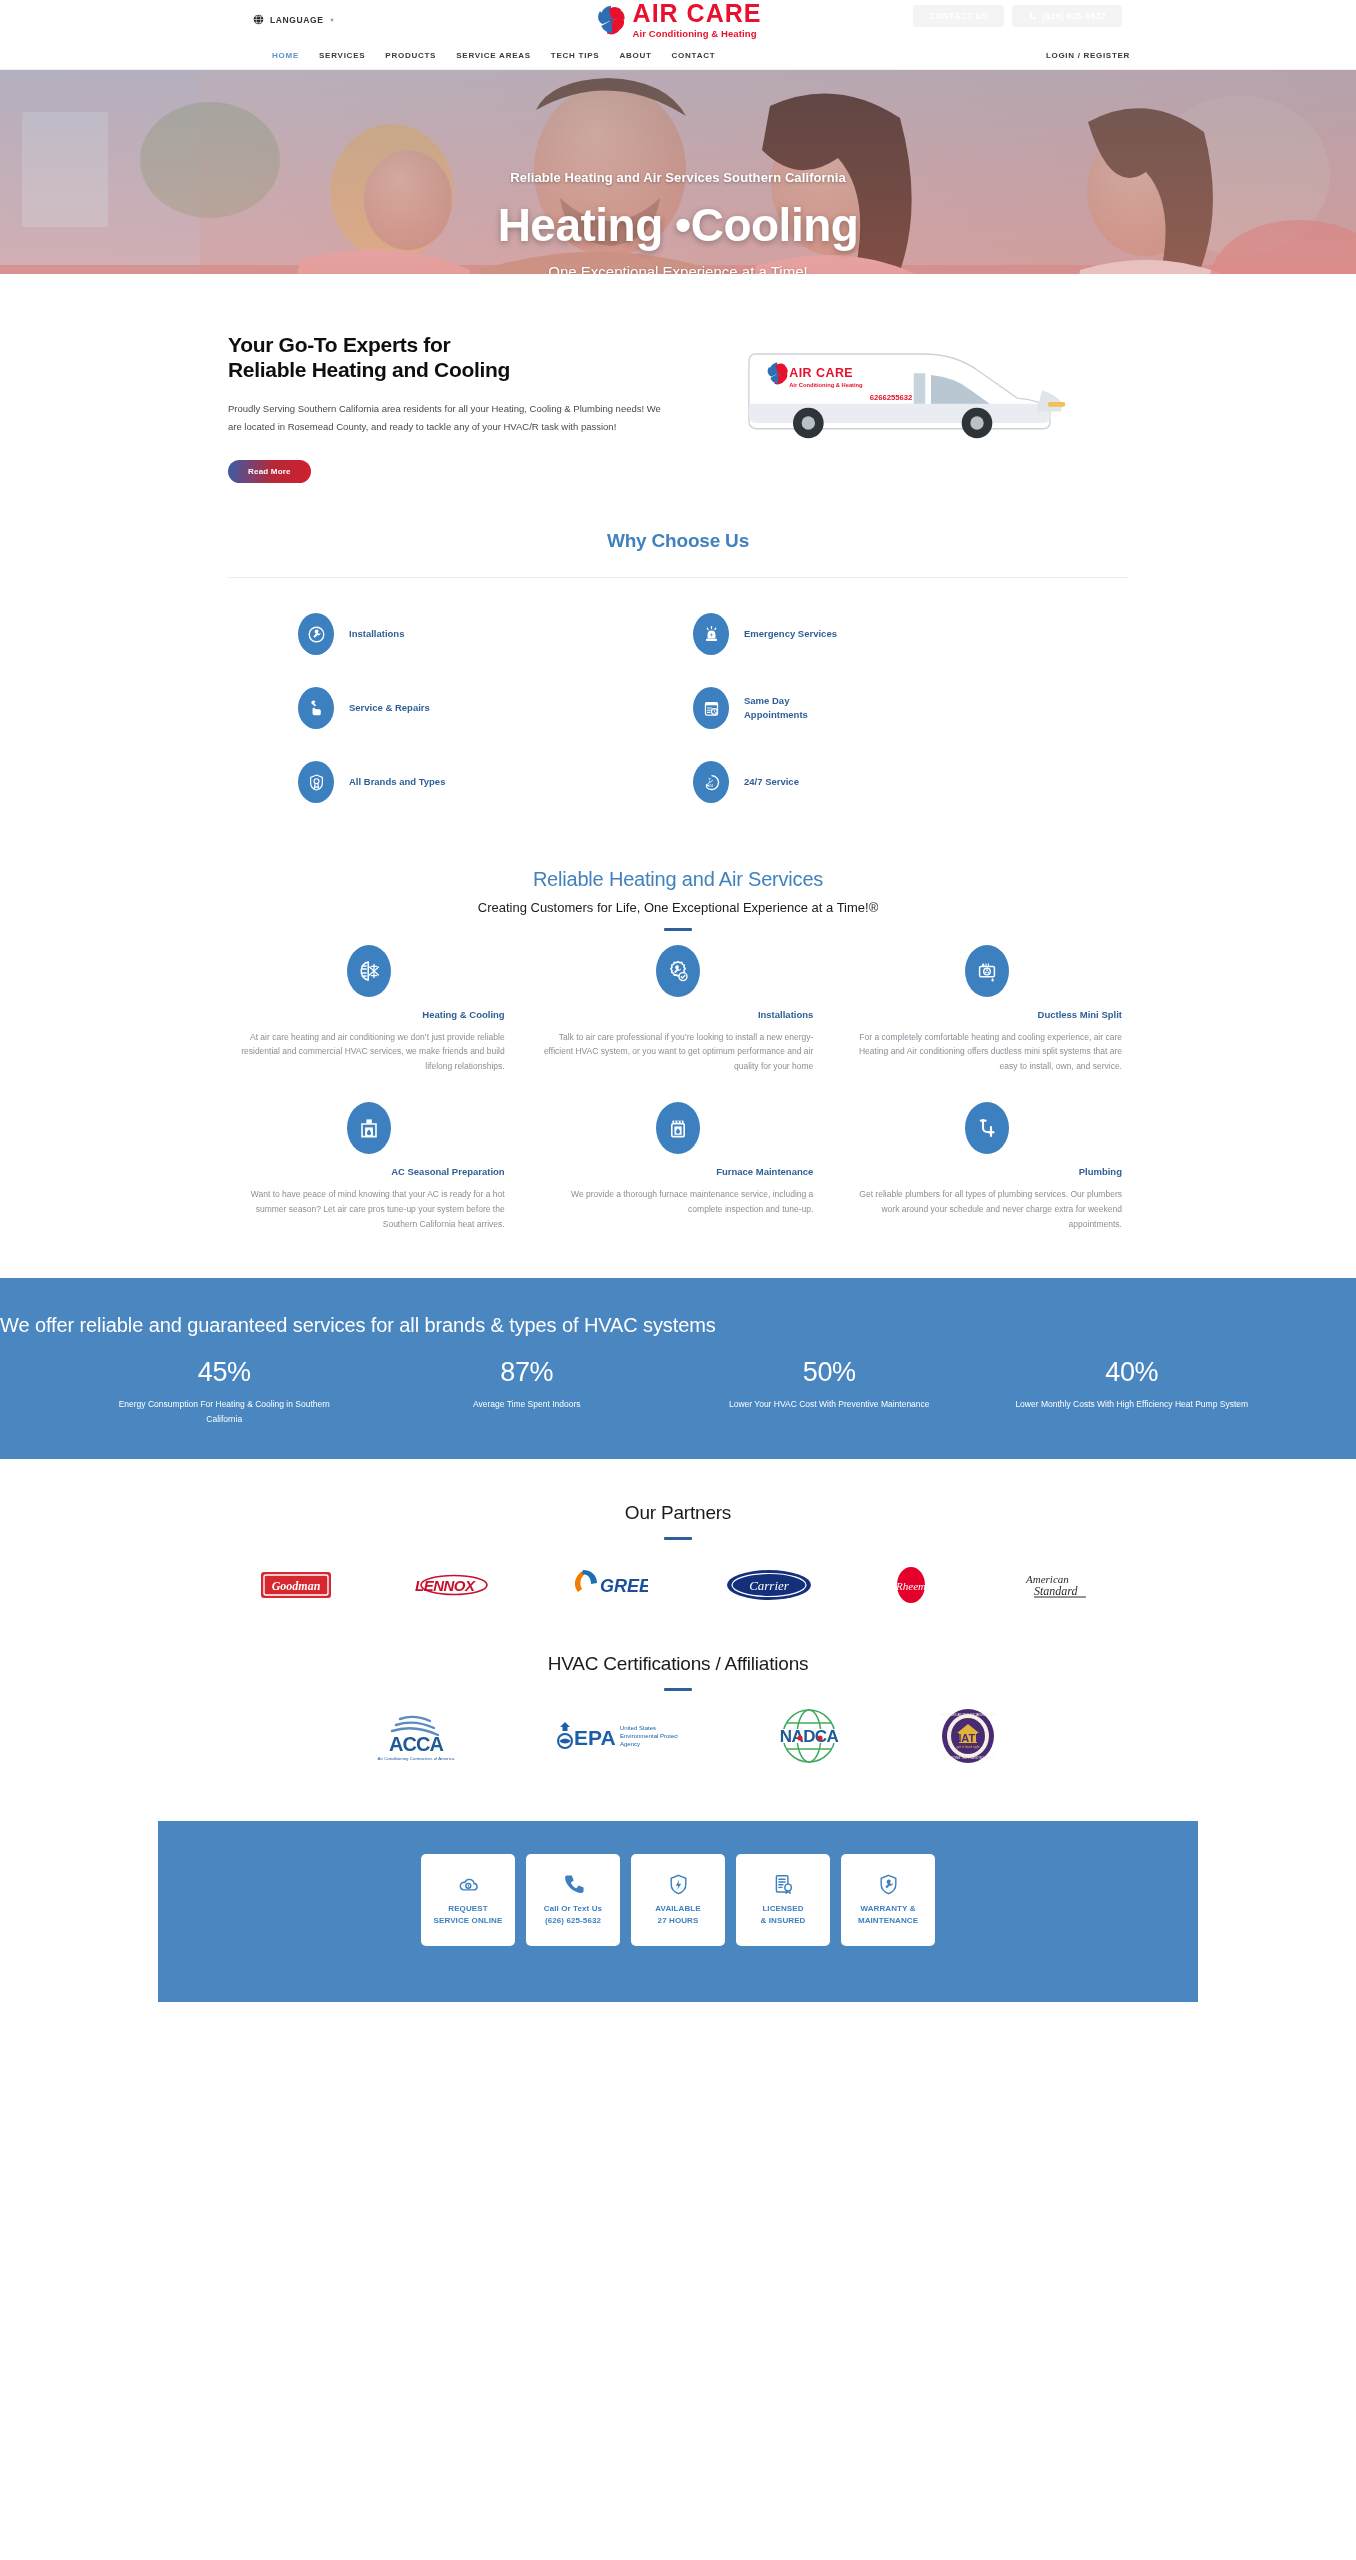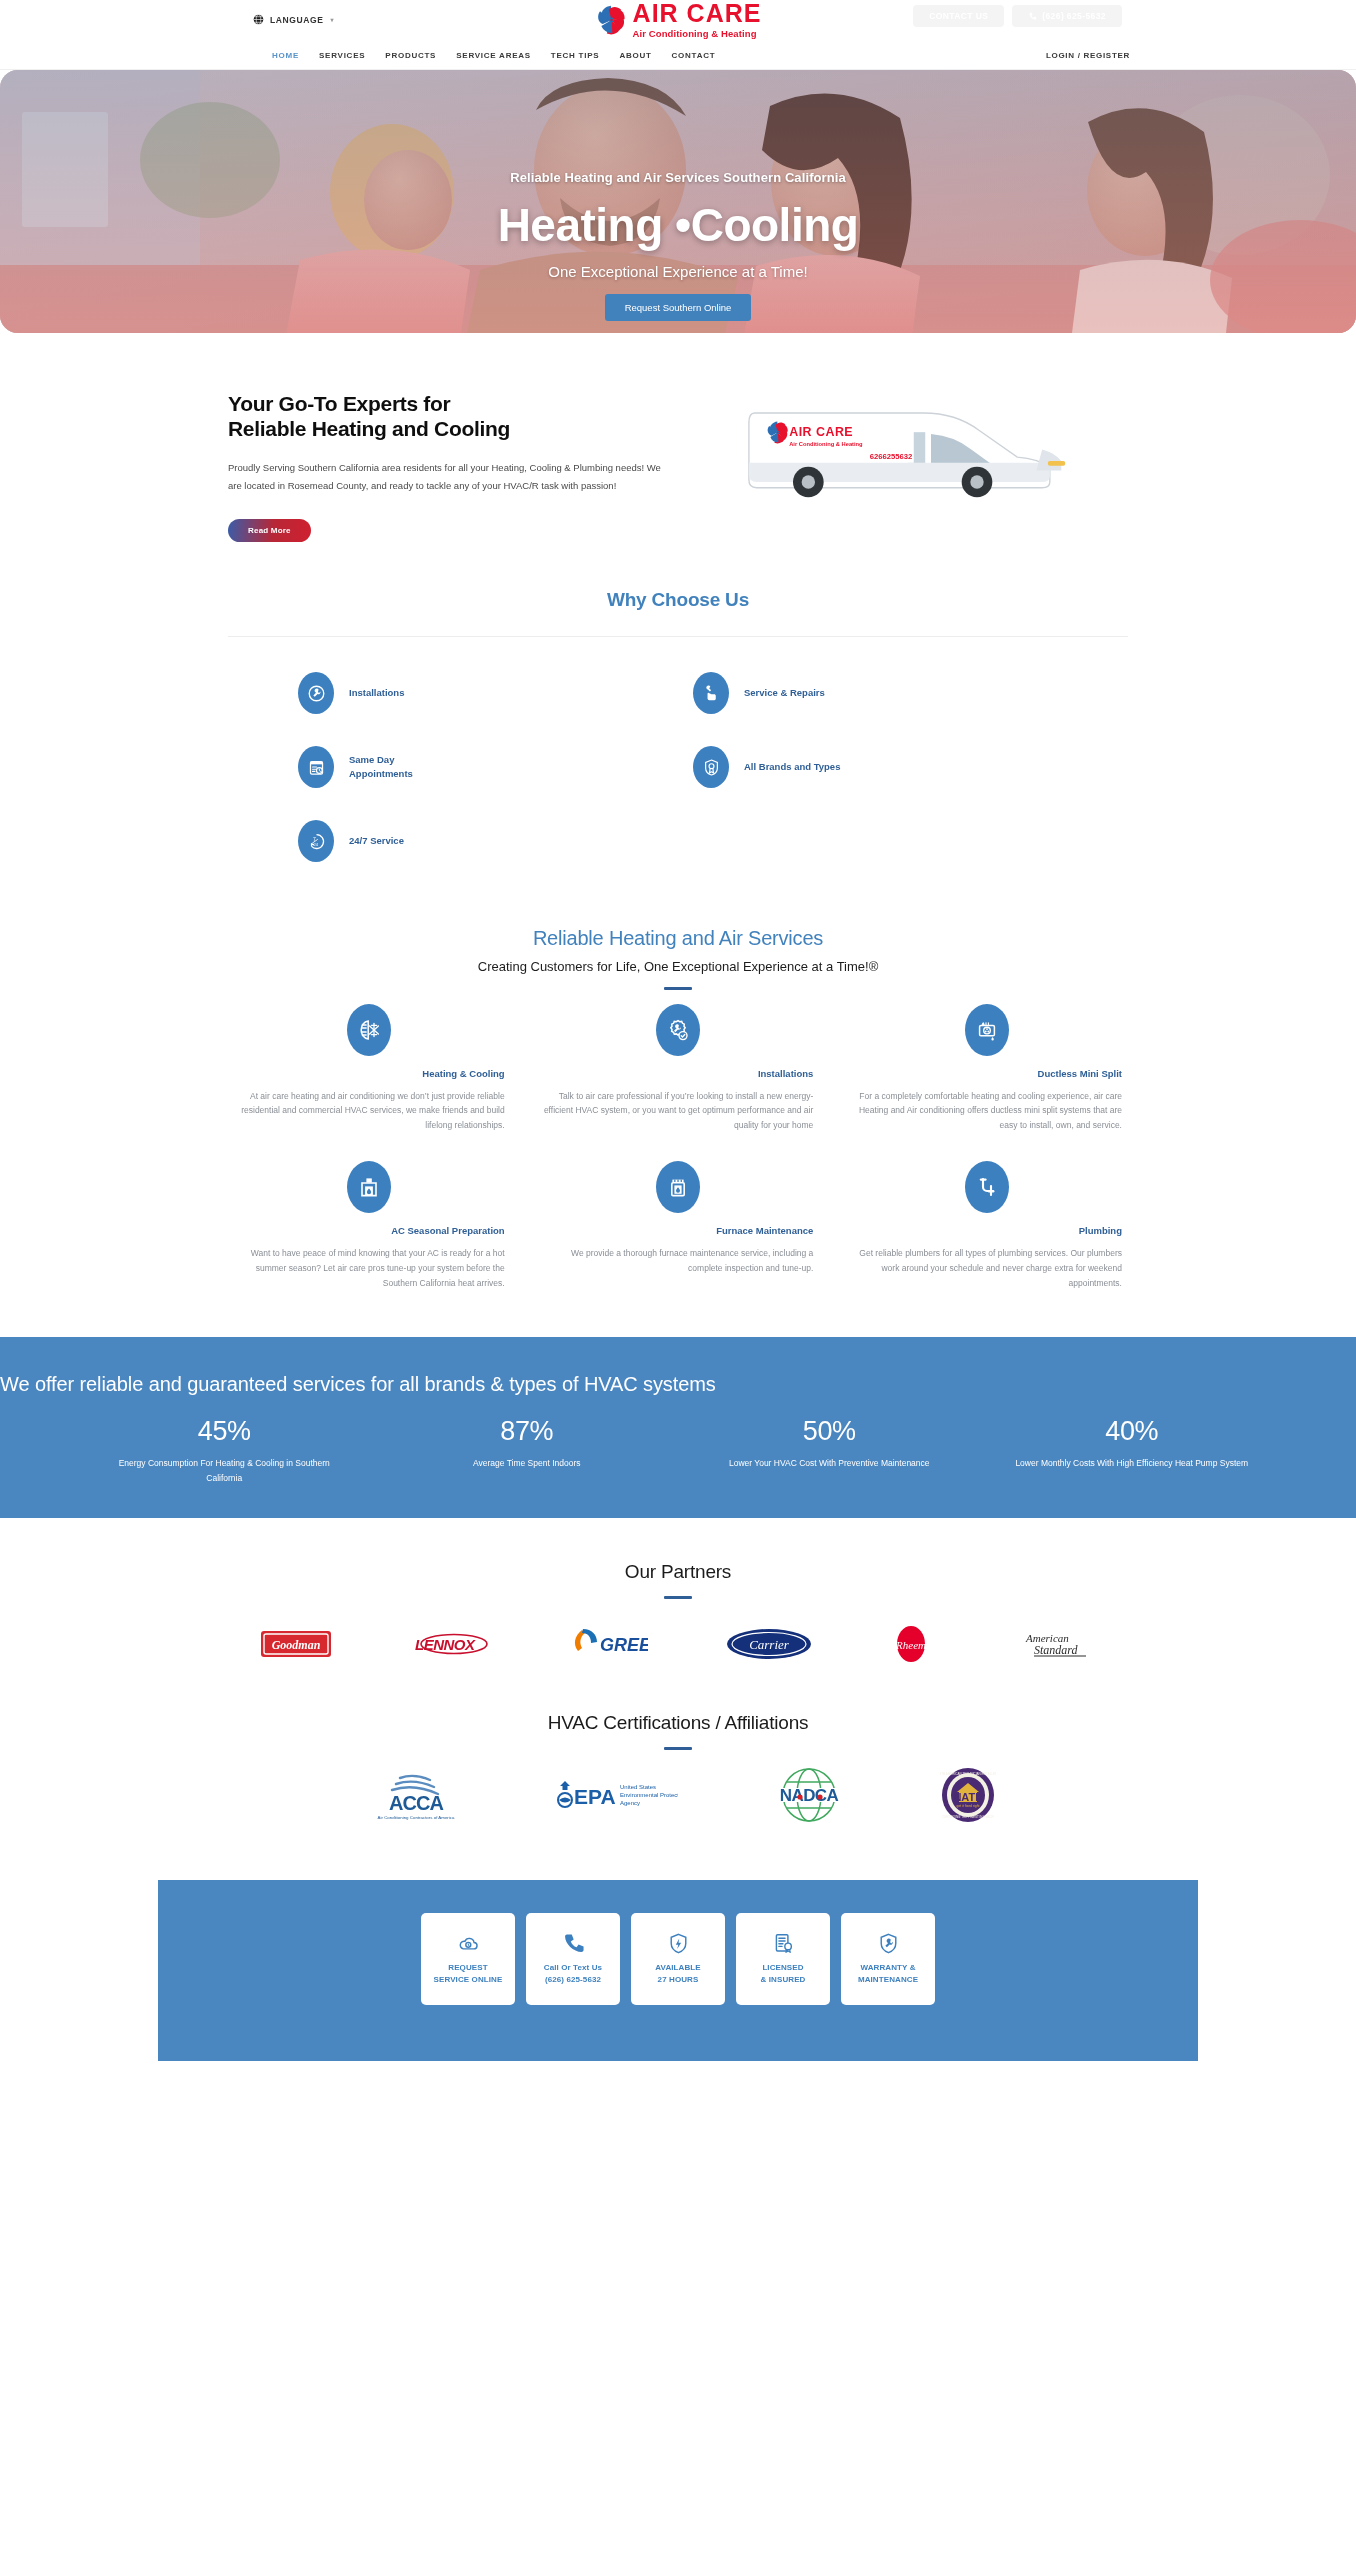--- a/index.html
+++ b/index.html
@@ -64,23 +64,22 @@
   }
   .nav a.active{color:#5a93c9;}
   .login{
     position:absolute;right:226px;top:4px;
     font-size:8px;font-weight:700;letter-spacing:.7px;color:#3a3a3a;
     text-decoration:none;cursor:pointer;text-align:right;
   }
 
   
   .hero{
-    position:relative;height:263px;overflow:hidden;
+    position:relative;height:204px;overflow:hidden;
     background:#c9a7a7;
-    border-radius:18px;
   }
   .hero-photo{position:absolute;inset:0;}
   .hero-overlay{
     position:absolute;inset:0;
     background:linear-gradient(180deg,rgba(110,100,130,.30),rgba(215,120,120,.34));
   }
   .hero-inner{
     position:relative;z-index:3;text-align:center;padding-top:100px;color:#fff;
   }
   .hero-kicker{
@@ -394,20 +393,35 @@
       <div class="why-item">
         <span class="circ">
           <svg viewBox="0 0 24 24" fill="none" stroke="#fff" stroke-width="1.7">
             <circle cx="12" cy="12" r="9.2"></circle>
             <path d="M14.6 7.2a2.6 2.6 0 1 0-3 3.6L8 14.4l1.8 1.8 3.6-3.6a2.6 2.6 0 0 0 3.6-3l-1.8 1.8-1.4-1.4z" fill="#fff" stroke="none"></path>
           </svg>
         </span>
         <span class="why-label">Installations</span>
       </div>
 
+      <div class="why-item">
+        <span class="circ">
+          <svg viewBox="0 0 24 24">
+            <g stroke="#fff" stroke-width="1.5" stroke-linecap="round">
+              <line x1="12" y1="2" x2="12" y2="4.5"></line>
+                <line x1="6.6" y1="4" x2="7.8" y2="6"></line>
+              <line x1="17.4" y1="4" x2="16.2" y2="6"></line>
+            </g>
+            <path d="M7 17V12a5 5 0 0 1 10 0v5z" fill="#fff"></path>
+            <rect x="5" y="17.4" width="14" height="2.8" rx="1" fill="#fff"></rect>
+            <path d="M12.6 9.6l-2.4 3.4h1.8l-.8 2.6 2.6-3.6h-1.9z" fill="#3d80bf"></path>
+          </svg>
+        </span>
+        <span class="why-label">Emergency Services</span>
+      </div>
 
       <div class="why-item">
         <span class="circ">
           <svg viewBox="0 0 24 24">
             <path d="M10.5 3.4a2.6 2.6 0 1 0-3 3.6l2.4 2.4 1.6-1.6L9.1 5.4l1.4-2z" fill="#fff"></path>
             <path d="M7 12.4c0-.9.8-1.5 1.6-1.1l3.4 1.6h3.4c1.1 0 2 .9 2 2v3.6c0 1-.8 1.8-1.8 1.8H9c-1.1 0-2-.9-2-2z" fill="#fff"></path>
             <rect x="8.4" y="18.6" width="8" height="1.8" rx=".7" fill="#fff"></rect>
           </svg>
         </span>
         <span class="why-label">Service &amp; Repairs</span>

